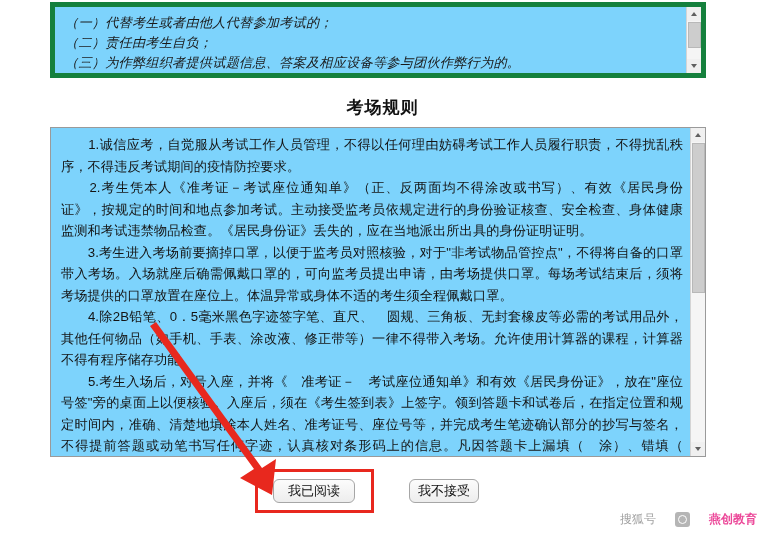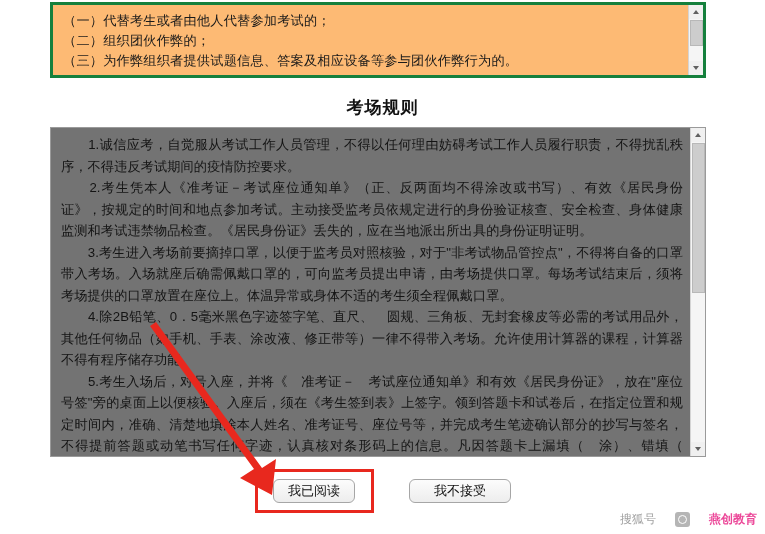--- a/index.html
+++ b/index.html
@@ -22,24 +22,25 @@
     background: #ffffff;
   }
 
   
   .top-box {
     position: absolute;
     left: 50px;
     top: 2px;
     width: 656px;
     height: 76px;
-    border: 3px solid #15803d;
-    background: #fdba74;
+    border: 5px solid #15803d;
+    background: #7dd3fc;
     box-sizing: border-box;
     overflow: hidden;
+    font-style: italic;
   }
   .top-box-inner {
     padding: 6px 20px 6px 10px;
   }
   .cn-line {
     font-size: 13.2px;
     line-height: 20px;
     color: #1a1a1a;
     letter-spacing: 0.2px;
     white-space: nowrap;
@@ -110,21 +111,21 @@
   }
 
   
   .rules-box {
     position: absolute;
     left: 50px;
     top: 127px;
     width: 656px;
     height: 330px;
     border: 1px solid #9a9a9a;
-    background: #737373;
+    background: #7dd3fc;
     box-sizing: border-box;
     overflow: hidden;
   }
   .rules-inner {
     padding: 6px 22px 6px 10px;
   }
   .rule-p {
     font-size: 13.2px;
     line-height: 21.5px;
     color: #141414;
@@ -156,21 +157,21 @@
     cursor: pointer;
   }
   #btn-read {
     left: 273px;
     top: 479px;
     width: 82px;
   }
   #btn-reject {
     left: 409px;
     top: 479px;
-    width: 102px;
+    width: 70px;
   }
 
   
   .red-box {
     position: absolute;
     left: 255px;
     top: 469px;
     width: 119px;
     height: 44px;
     border: 3px solid #e8281e;
@@ -219,21 +220,21 @@
   .wm-text2 { color: #ec4899; font-weight: bold; }
 </style>
 </head>
 <body>
 
 <div class="page">
 
   <div class="top-box">
     <div class="top-box-inner">
       <div class="cn-line">（一）代替考生或者由他人代替参加考试的；</div>
-      <div class="cn-line">（二）组织团伙作弊的；</div>
+      <div class="cn-line">（二）责任由考生自负；</div>
       <div class="cn-line">（三）为作弊组织者提供试题信息、答案及相应设备等参与团伙作弊行为的。</div>
     </div>
     <div class="scrollbar">
       <div class="sb-track"></div>
       <div class="sb-arrow"></div>
       <div class="sb-thumb"></div>
       <div class="sb-arrow bottom"></div>
     </div>
   </div>
 

